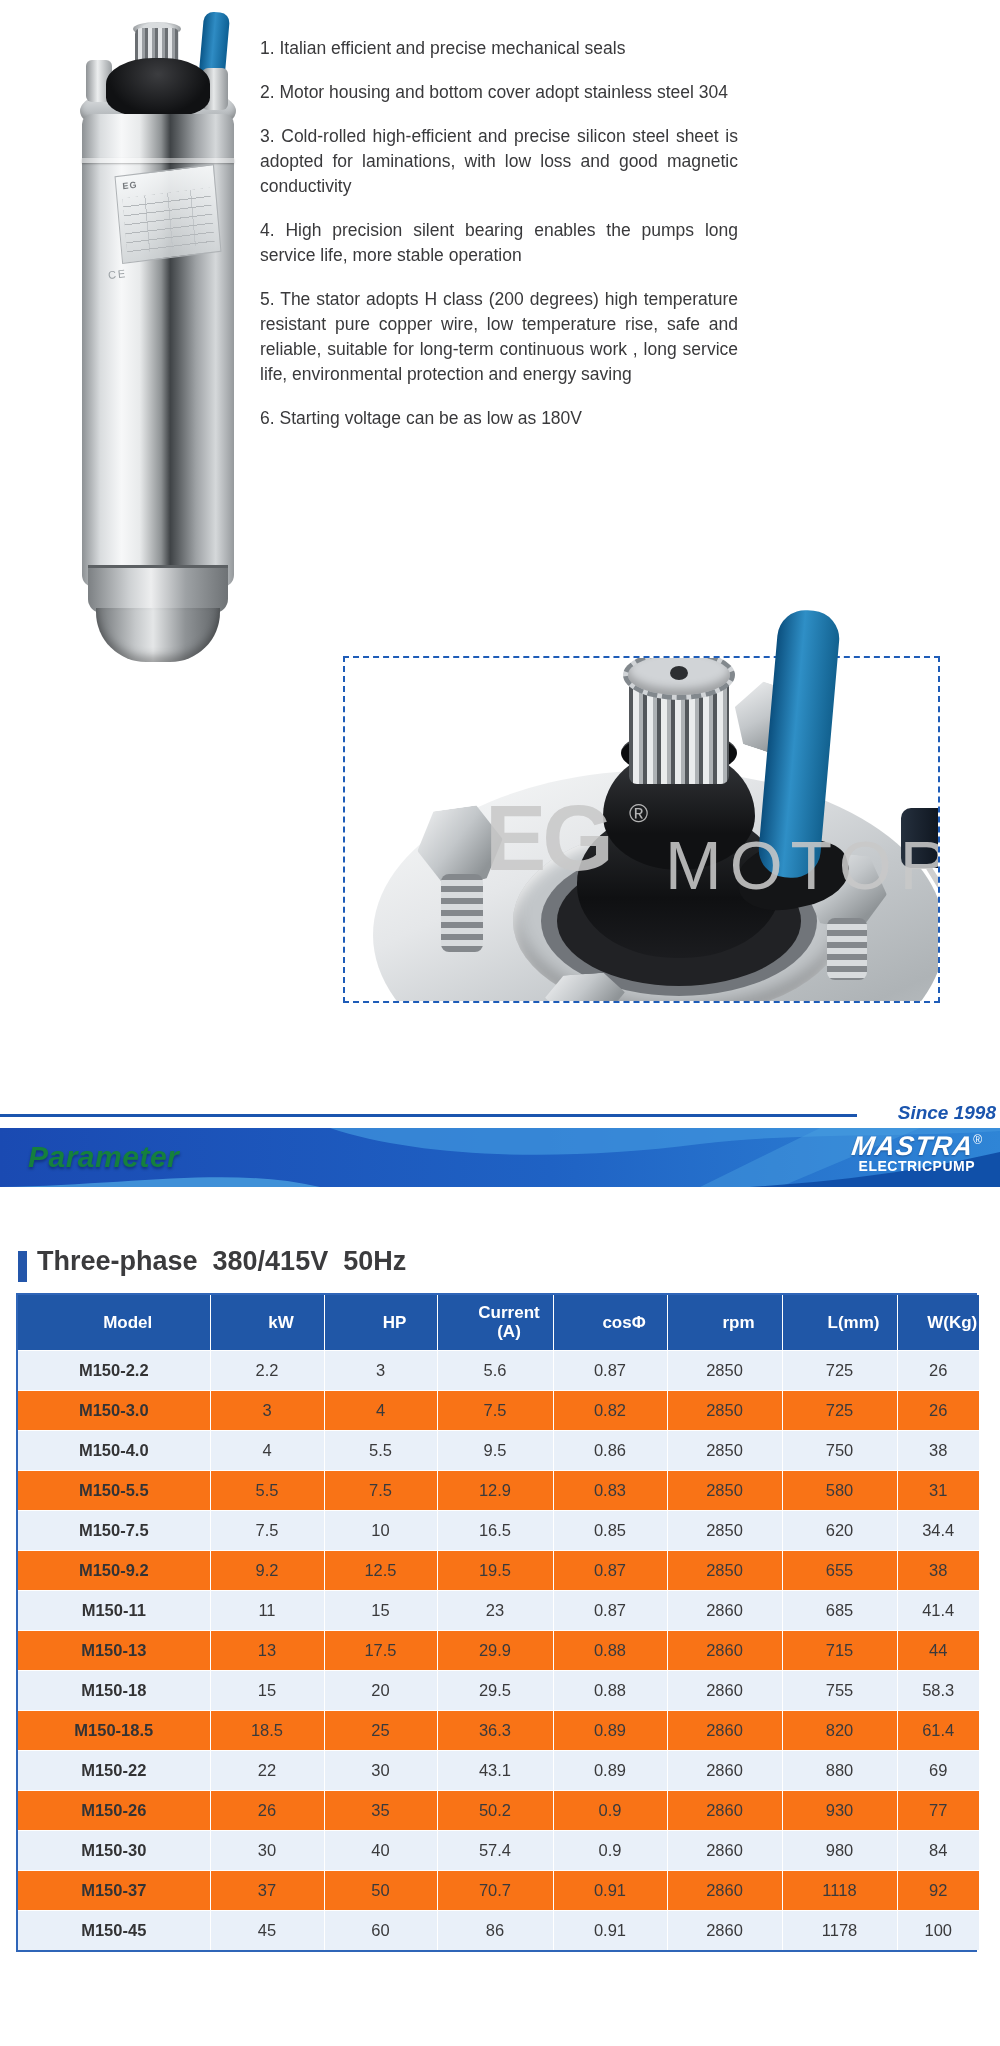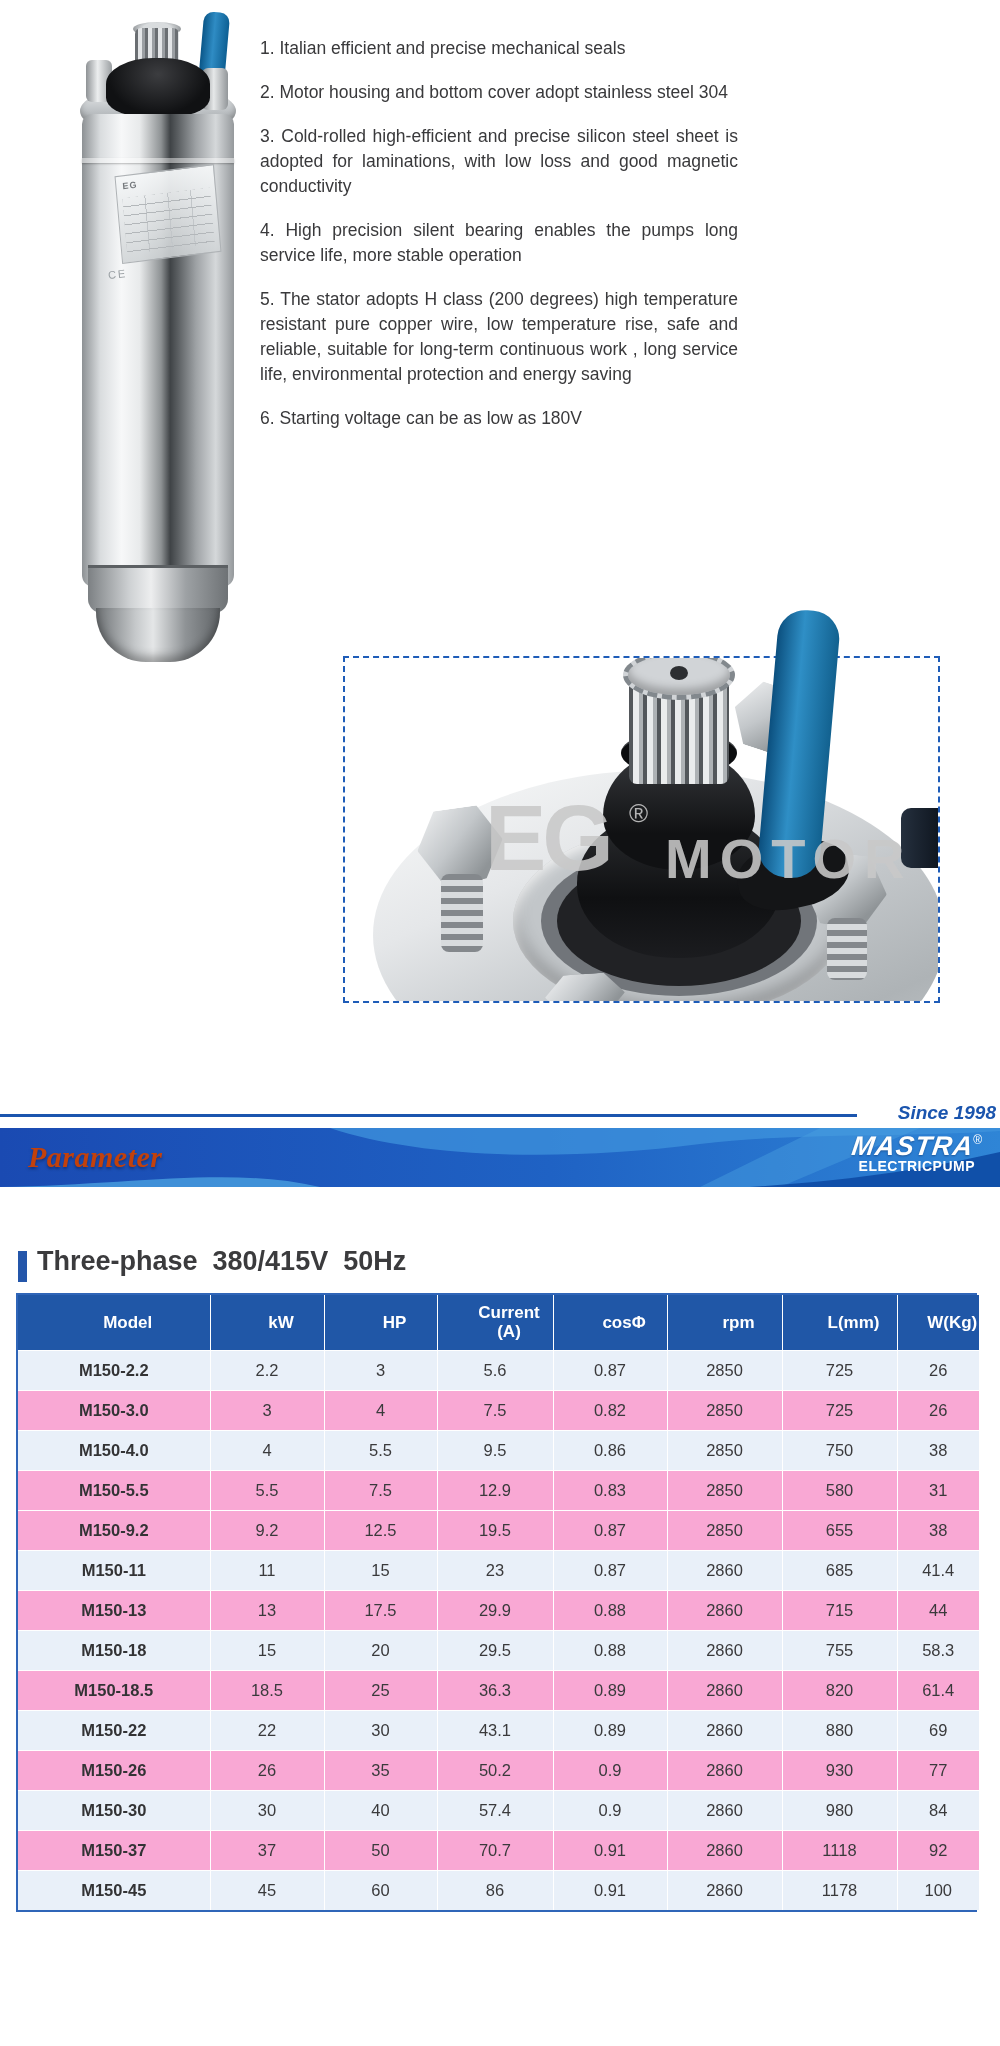--- a/index.html
+++ b/index.html
@@ -104,30 +104,30 @@
   .p-grommet { position:absolute; left:392px; top:184px; width:112px; height:66px;
     background:#141517; border-radius:45%; transform:rotate(-12deg); }
   .p-darkpiece { position:absolute; left:556px; top:150px; width:38px; height:60px;
     background:linear-gradient(90deg,#25303e,#0f1620); border-radius:10px 0 0 10px; }
   .p-cable { position:absolute; left:423px; top:-48px; width:62px; height:268px;
     background:linear-gradient(90deg,#0b4f7e,#2f8fc6 42%,#12618f);
     border-radius:28px; transform:rotate(5deg); z-index:25; }
   .wm { position:absolute; z-index:30; color:#c9c9c9; opacity:.88; }
   .wm-eg { left:140px; top:128px; font-size:92px; font-weight:900; letter-spacing:-4px; }
   .wm-reg { left:284px; top:140px; font-size:26px; }
-  .wm-motor { left:320px; top:168px; font-size:56px; font-weight:700; letter-spacing:8px; }
+  .wm-motor { left:320px; top:168px; font-size:68px; font-weight:400; letter-spacing:8px; }
 
   
   .since-rule { position:absolute; left:0; top:1114px; width:857px; height:3px; background:#1b55ae; }
   .since-label { position:absolute; left:856px; top:1102px; width:140px; text-align:right;
     font-size:19px; font-weight:bold; font-style:italic; color:#1b55ae; }
   .banner { position:absolute; left:0; top:1128px; width:1000px; height:59px; overflow:hidden; }
   .banner svg { position:absolute; left:0; top:0; }
   .banner-title { position:absolute; left:28px; top:12px; font-size:30px; font-weight:bold;
-    font-style:italic; color:#c2410c; text-shadow:0 2px 3px rgba(0,10,40,.4); letter-spacing:.5px;font-family:Liberation Serif, serif; }
+    font-style:italic; color:#15803d; text-shadow:0 2px 3px rgba(0,10,40,.4); letter-spacing:.5px; }
   .logo { position:absolute; right:18px; top:5px; text-align:center; color:#fff; }
   .logo-brand { font-size:27px; font-weight:900; font-style:italic; letter-spacing:1px;
     transform:skewX(-8deg); display:inline-block; line-height:26px;
     text-shadow:0 1px 2px rgba(0,10,40,.35); }
   .logo-reg { font-size:12px; vertical-align:top; font-style:normal; }
   .logo-sub { font-size:14px; font-weight:bold; letter-spacing:.5px; margin-top:-1px; }
 
   
   .section-bullet { position:absolute; left:18px; top:1251px; width:9px; height:31px; background:#2456aa; }
   .section-heading { position:absolute; left:37px; top:1246px; font-size:27px; font-weight:bold;
@@ -137,21 +137,21 @@
   .table-wrap { position:absolute; left:16px; top:1293px; width:961px;
     border:2px solid #2f65b8; }
   table { width:100%; border-collapse:collapse; table-layout:fixed; }
   th { background:#2057a7; color:#ffffff; font-size:17px; font-weight:bold;
     height:55px; line-height:19px; border-left:1.5px solid #ffffff; text-align:center; vertical-align:middle;padding-left:28px; }
   th:first-child { border-left:none; }
   td { font-size:16.5px; color:#3a3a3c; height:40px; text-align:center; vertical-align:middle;
     border-left:1.5px solid #ffffff; border-top:1.5px solid #ffffff; }
   td:first-child { border-left:none; }
   tr.odd td { background:#e9f0f9; }
-  tr.even td { background:#f9a8d4; }
+  tr.even td { background:#f97316; }
   td.model { font-weight:bold; color:#333335; }
 </style>
 </head>
 <body>
 
 <div class="motor-photo">
   <div class="m-cable"></div>
   <div class="m-shaft-cap"></div>
   <div class="m-shaft"></div>
   <div class="m-topplate"></div>
@@ -295,20 +295,30 @@
         <tr class="even">
           <td class="model">M150-5.5</td>
           <td>5.5</td>
           <td>7.5</td>
           <td>12.9</td>
           <td>0.83</td>
           <td>2850</td>
           <td>580</td>
           <td>31</td>
         </tr>
+        <tr class="odd">
+          <td class="model">M150-7.5</td>
+          <td>7.5</td>
+          <td>10</td>
+          <td>16.5</td>
+          <td>0.85</td>
+          <td>2850</td>
+          <td>620</td>
+          <td>34.4</td>
+        </tr>
         <tr class="even">
           <td class="model">M150-9.2</td>
           <td>9.2</td>
           <td>12.5</td>
           <td>19.5</td>
           <td>0.87</td>
           <td>2850</td>
           <td>655</td>
           <td>38</td>
         </tr>

